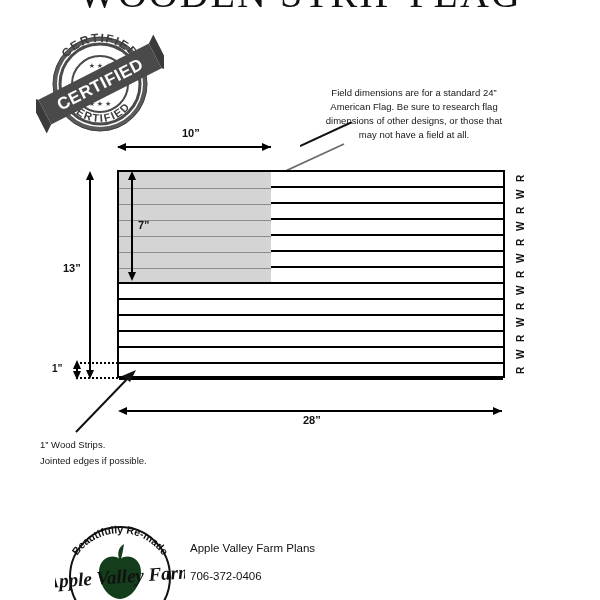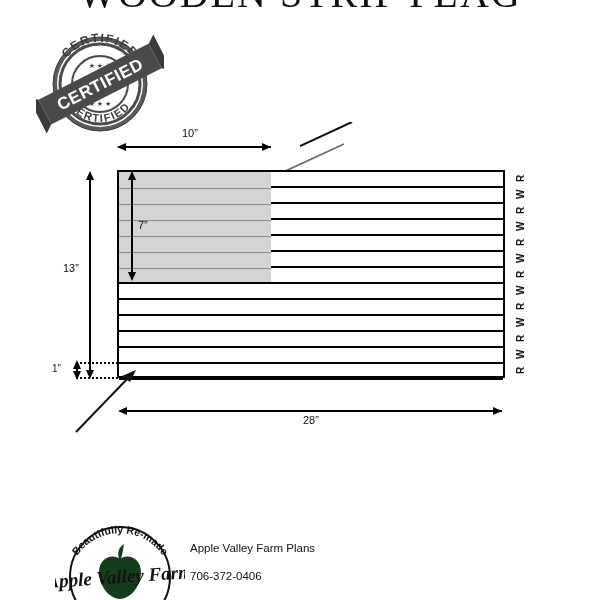--- a/index.html
+++ b/index.html
@@ -66,21 +66,21 @@
   .dimline{position:absolute;background:#000;}
   .dim-h{height:1.6px;}
   .dim-v{width:1.6px;}
   .arrowhead{position:absolute;width:0;height:0;}
   .ah-left{border-top:4px solid transparent;border-bottom:4px solid transparent;border-right:9px solid #000;}
   .ah-right{border-top:4px solid transparent;border-bottom:4px solid transparent;border-left:9px solid #000;}
   .ah-up{border-left:4px solid transparent;border-right:4px solid transparent;border-bottom:9px solid #000;}
   .ah-down{border-left:4px solid transparent;border-right:4px solid transparent;border-top:9px solid #000;}
   .dimtext{
     position:absolute;font-family:"Liberation Sans", sans-serif;
-    font-size:11px;color:#111;white-space:nowrap;
+    font-size:11px;color:#111;white-space:nowrap;font-weight:bold;
   }
   .dotted{position:absolute;border-top:2px dotted #000;height:0;}
 
   
   .leader{position:absolute;}
 
   
   .footer-logo{position:absolute;left:55px;top:525px;width:130px;height:75px;}
   .footer-logo svg{display:block;}
   .footer-text{
@@ -128,20 +128,21 @@
         <g transform="rotate(-27 64 60)">
           <rect x="2" y="46" width="124" height="28" fill="#4a4a4a"></rect>
           <polygon points="2,46 2,74 -6,80 -6,40" fill="#3a3a3a"></polygon>
           <polygon points="126,46 126,74 134,80 134,40" fill="#3a3a3a"></polygon>
           <text x="64" y="66" font-family="Liberation Sans, sans-serif" font-size="17" font-weight="bold" fill="#ffffff" text-anchor="middle" letter-spacing="0.5">CERTIFIED</text>
         </g>
       </g>
     </svg>
   </div>
 
+  <div class="note note-field">Field dimensions are for a standard 24” American Flag. Be sure to research flag dimensions of other designs, or those that may not have a field at all.</div>
 
   <svg class="leader" style="left:228px;top:140px;width:120px;height:60px;" viewBox="0 0 120 60">
     <line x1="116" y1="4" x2="16" y2="50" stroke="#6b6b6b" stroke-width="1.8"></line>
     <polygon points="8,55 22,46 20,54" fill="#6b6b6b"></polygon>
   </svg>
   <svg class="leader" style="left:300px;top:122px;width:60px;height:26px;" viewBox="0 0 60 26">
     <line x1="52" y1="0" x2="0" y2="24" stroke="#111" stroke-width="2"></line>
   </svg>
 
   <div class="dimline dim-h" style="left:118px;top:146px;width:153px;"></div>
@@ -210,20 +211,24 @@
   <div class="dimline dim-h" style="left:120px;top:410px;width:382px;"></div>
   <div class="arrowhead ah-left" style="left:118px;top:406.5px;"></div>
   <div class="arrowhead ah-right" style="left:493px;top:406.5px;"></div>
   <div class="dimtext" style="left:303px;top:414px;">28”</div>
 
   <svg class="leader" style="left:60px;top:368px;width:80px;height:68px;" viewBox="0 0 80 68">
     <line x1="16" y1="64" x2="70" y2="8" stroke="#111" stroke-width="2"></line>
     <polygon points="76,2 62,8 70,14" fill="#111"></polygon>
   </svg>
 
+  <div class="note note-strips">
+    <div>1” Wood Strips.</div>
+    <div>Jointed edges if possible.</div>
+  </div>
 
   <div class="footer-logo">
     <svg viewBox="0 0 130 75" width="130" height="75">
       <defs>
         <path id="logoArc" d="M 14,50 A 52,52 0 0 1 116,50"></path>
       </defs>
       <circle cx="65" cy="52" r="50" fill="none" stroke="#111" stroke-width="2"></circle>
       <text font-family="Liberation Sans, sans-serif" font-size="10.5" font-weight="600" fill="#111">
         <textPath href="#logoArc" startOffset="50%" text-anchor="middle">Beautifully Re-made</textPath>
       </text>

